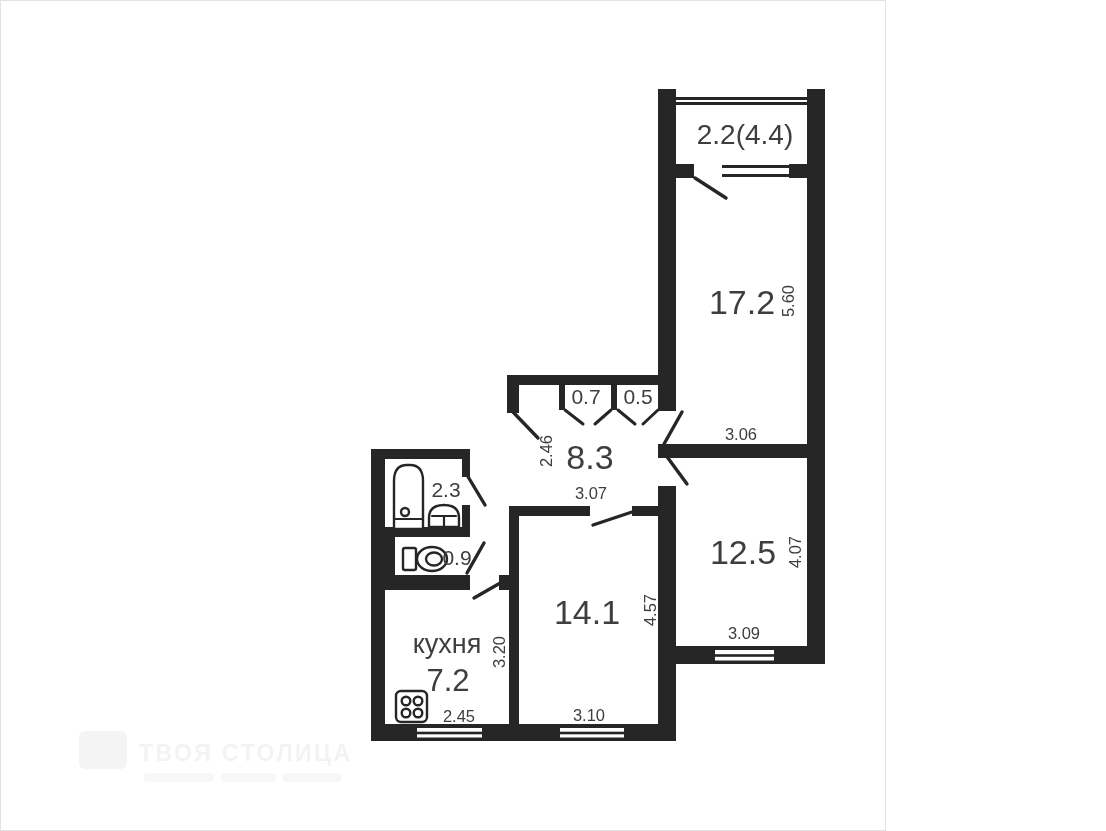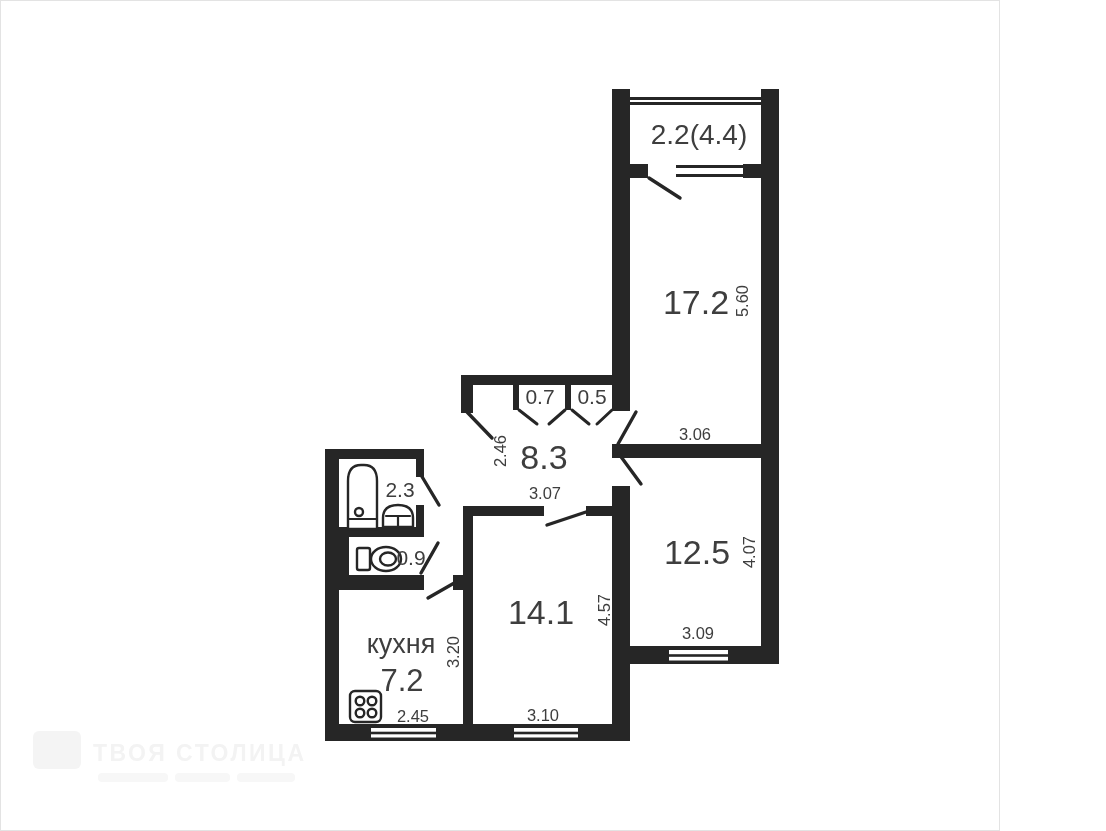--- a/index.html
+++ b/index.html
@@ -3,26 +3,27 @@
 <meta charset="utf-8">
 <style>
   html, body {
     margin: 0;
     padding: 0;
     background: #ffffff;
     font-family: "Liberation Sans", sans-serif;
   }
   .canvas {
     position: relative;
-    width: 1000px;
+    width: 886px;
     height: 831px;
     background: #ffffff;
     border: 1px solid #e3e3e3;
     box-sizing: border-box;
     overflow: hidden;
+    padding-left: 46px;
   }
   svg { display: block; }
   .wall { fill: #262626; }
   .winline { fill: #262626; }
   .winslot { fill: #ffffff; }
   .leaf {
     stroke: #262626;
     stroke-width: 3.4;
     stroke-linecap: round;
     fill: none;

